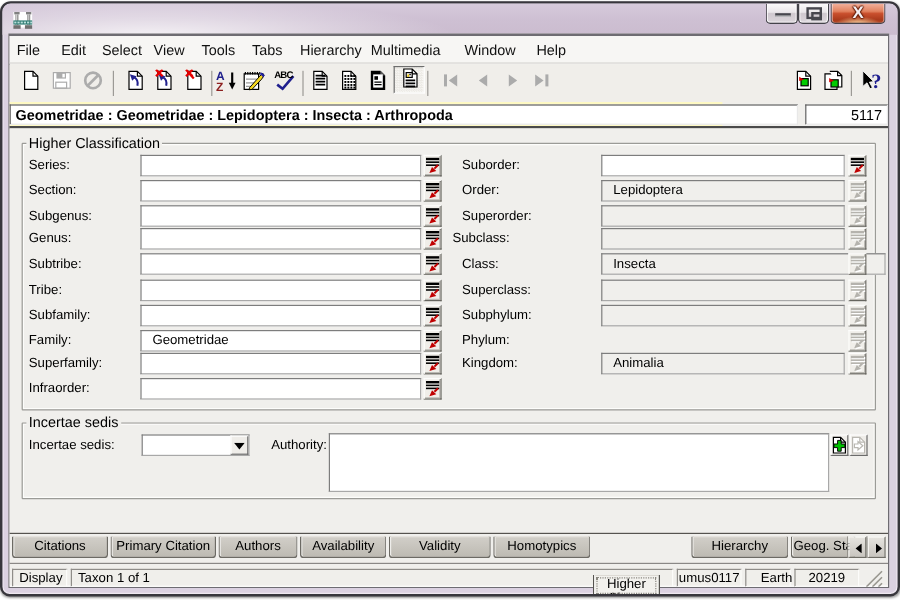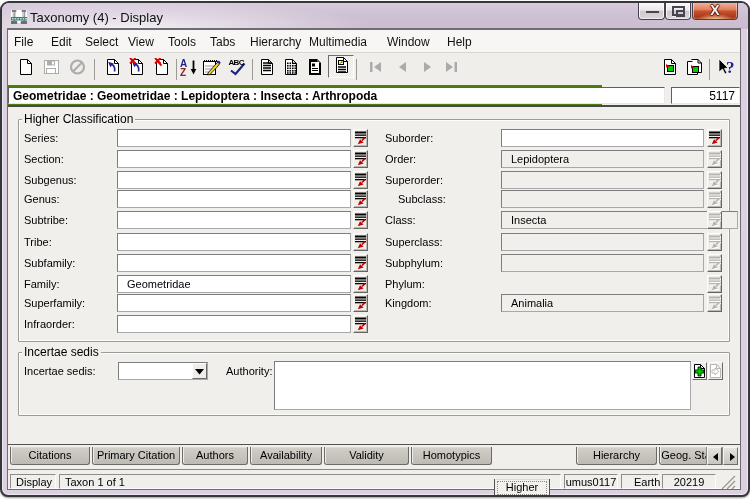--- a/index.html
+++ b/index.html
@@ -32,21 +32,21 @@
 #client { position:absolute; left:5px; top:25px; width:734px; height:462px;
   background:#F0EFEC; border:1px solid #6e6c72; border-top:2px solid #6e6c72; }
 
 #menubar { position:absolute; left:0; top:0; width:732px; height:23px; background:#F7F6F4; border-bottom:1px solid #d7d6d2;}
 .mi { position:absolute; top:5px; font-size:12px; color:#111; }
 #toolbar { position:absolute; left:0; top:24px; width:732px; height:32px; background:#F0EEEA; }
 .tsep { position:absolute; top:5px; width:1px; height:21px; background:#9c9a96; }
 .ticon { position:absolute; top:6px; }
 #pressedbtn { position:absolute; left:320px; top:1px; width:26px; height:23px; background:repeating-conic-gradient(#f8f7f4 0% 25%, #eae8e3 0% 50%) 0 0/2px 2px; border:1px solid #888; border-top-color:#6e6e6e; border-left-color:#6e6e6e; border-bottom-color:#fff; border-right-color:#fff; }
 
-#recbar { position:absolute; left:0; top:55px; width:594px; height:20px; background:#4d7c0f; }
+#recbar { position:absolute; left:0; top:55px; width:594px; height:20px; background:#fef9c3; }
 .sunkfield { position:absolute; background:#fff; border:1px solid #868686; border-top-color:#5f5f5f; border-left-color:#5f5f5f; border-bottom-color:#e8e8e8; border-right-color:#e8e8e8; }
 #recmain { left:0px; top:2px; width:657px; height:17px; font-weight:bold; font-size:12px; padding:1px 0 0 4px; color:#000;}
 #recnum { left:663px; top:2px; width:69px; height:17px; font-size:12px; text-align:right; padding:1px 4px 0 0; color:#000;}
 #recline { position:absolute; left:0; top:75px; width:732px; height:2px; background:#4a4a4a; }
 
 #form { position:absolute; left:0; top:77px; width:732px; height:338px; background:#F0EFEC; border-bottom:1px solid #55534f;}
 .groupbox { position:absolute; border:1px solid #9b9b97; border-radius:1px; box-shadow:inset 0 0 0 1px #fdfdfb; }
 .grouplabel { position:absolute; top:-8px; left:3px; background:#F0EFEC; padding:0 2px; font-size:12px; color:#000; }
 .flabel { position:absolute; font-size:11px; color:#000; }
 .tfield { position:absolute; height:18px; background:#fff; border:1px solid #7d7d7d; border-bottom-color:#a8a8a8; border-right-color:#a8a8a8; font-size:11px; padding:2px 0 0 9px; color:#000;}
@@ -79,21 +79,20 @@
       <rect x="0" y="8" width="18" height="3.5" fill="#337E76"></rect>
       <g fill="#b8ded9">
           <rect x="1" y="9" width="2" height="1.5"></rect>
           <rect x="4" y="9" width="2" height="1.5"></rect>
           <rect x="7" y="9" width="2" height="1.5"></rect>
           <rect x="10" y="9" width="2" height="1.5"></rect>
           <rect x="13" y="9" width="2" height="1.5"></rect>
           <rect x="16" y="9" width="2" height="1.5"></rect>
         </g>
     </svg>
-    <div id="title">Taxonomy (4) - Display</div>
     <div id="btnmin" class="capbtn">
         <div class="glyphmin"></div>
       </div>
     <div id="btnmax" class="capbtn">
         <div class="glyphmax"></div>
       </div>
     <div id="btnclose" class="capbtn">
         <div class="glyphx">X</div>
       </div>
   </div>
@@ -418,21 +417,21 @@
             </g>
             <g fill="#b5b3ad">
               <rect x="1" y="1.5" width="11" height="2"></rect>
               <rect x="1" y="4.5" width="11" height="1.3"></rect>
               <rect x="1" y="7" width="11" height="1.3"></rect>
               <path d="M3.8 14.2 L9.6 12.6 L6 9.2 Z"></path>
             </g>
             <path d="M11 7.5 L8 10.5" stroke="#b5b3ad" stroke-width="1.7" fill="none"></path>
           </svg>
         </div>
-        <div class="flabel" style="left:390px;top:86px">Subclass:</div>
+        <div class="flabel" style="left:369px;top:86px">Subclass:</div>
         <div class="tfield dis" style="left:493px;top:83px;width:203px;"></div>
         <div class="lkbtn" style="left:699px;top:83px;">
           <svg width="14" height="16" viewBox="0 0 14 16" style="position:absolute;left:0px;top:0px">
             <g fill="#fff">
               <rect x="2" y="2.5" width="11" height="2"></rect>
               <rect x="2" y="5.5" width="11" height="1.3"></rect>
               <rect x="2" y="8" width="11" height="1.3"></rect>
               <path d="M4.8 15.2 L10.6 13.6 L7 10.2 Z"></path>
             </g>
             <g fill="#b5b3ad">

